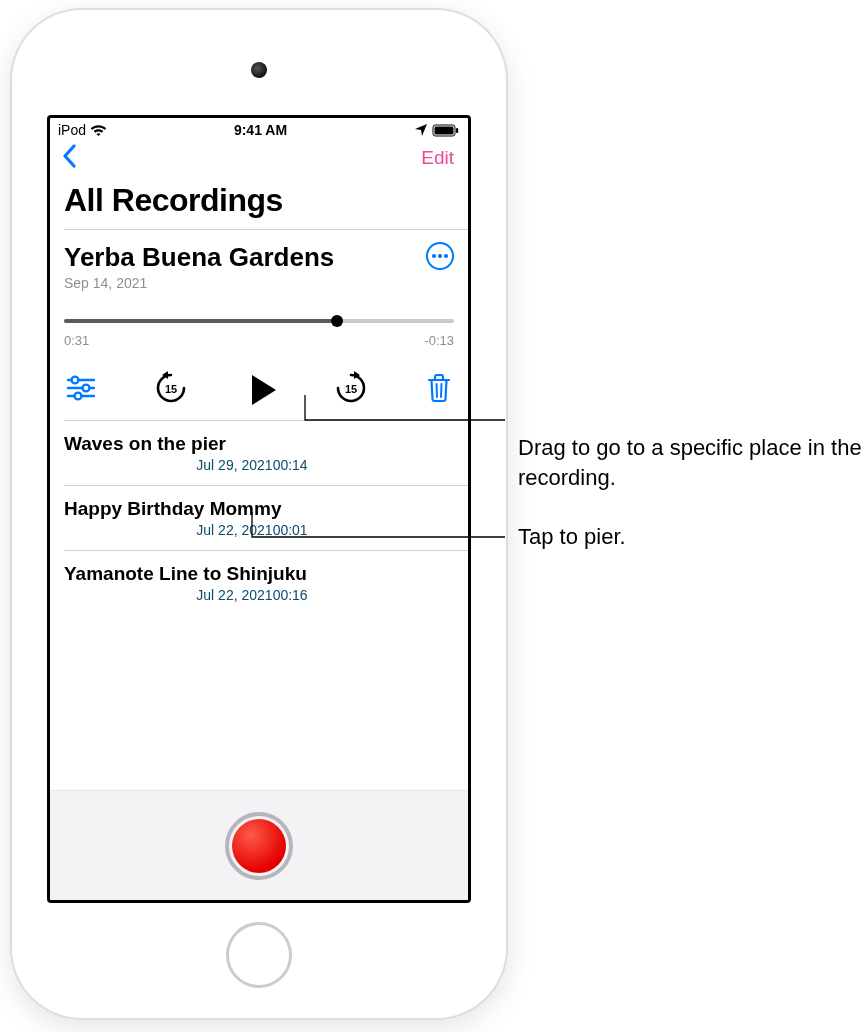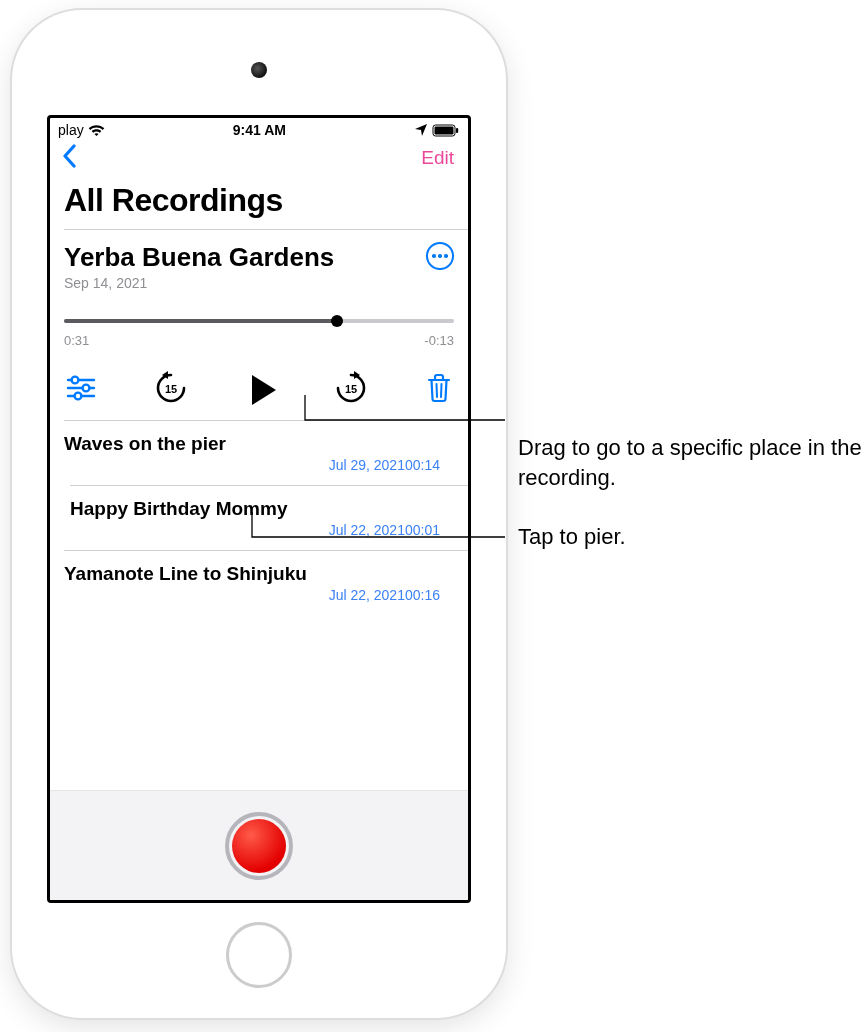--- a/index.html
+++ b/index.html
@@ -65,41 +65,41 @@
     .scrubber-thumb { position: absolute; top: 2px; left: calc(70% - 6px); width: 12px; height: 12px; background: #000; border-radius: 50%; }
 
     .time-row { display: flex; justify-content: space-between; font-size: 13px; color: #8e8e93; margin-top: 4px; }
 
     .controls { display: flex; justify-content: space-between; align-items: center; margin-top: 22px; padding: 0 2px; }
     .blue-icon { color: #007aff; }
     .play-triangle { width: 0; height: 0; border-left: 24px solid #000; border-top: 15px solid transparent; border-bottom: 15px solid transparent; margin-left: 6px; }
 
     .rec-row { padding: 12px 14px 12px 14px; border-top: 1px solid #d0d0d4; margin-left: 0; }
     .rec-title { font-size: 19px; font-weight: 600; }
-    .rec-sub { display: flex; justify-content: flex-end; align-items: baseline; font-size: 14px; color: #3b82f6; margin-top: 2px; }
+    .rec-sub { display: flex; justify-content: center; align-items: baseline; font-size: 14px; color: #0c4a6e; margin-top: 2px; }
 
     .footer { margin-top: auto; background: #f3f3f5; border-top: 1px solid #e6e6ea; height: 110px; display: flex; align-items: center; justify-content: center; }
     .record-outer { width: 68px; height: 68px; border-radius: 50%; border: 4px solid #b5b5bb; display: flex; align-items: center; justify-content: center; }
     .record-inner { width: 54px; height: 54px; border-radius: 50%; background: radial-gradient(circle at 35% 30%, #ff5a4a, #e30000 70%); }
 
     
     .callout { position: absolute; font-size: 22px; color: #000; line-height: 1.35; }
     .callout-line { stroke: #000; stroke-width: 1.3; fill: none; }
     svg.cl { position: absolute; overflow: visible; pointer-events: none; }
   </style>
 </head>
 <body>
 
 <div class="device">
   <div class="camera"></div>
   <div class="screen">
 
     <div class="status-bar">
       <div class="status-left">
-        <span>play</span>
+        <span>iPod</span>
         <svg width="17" height="13" viewBox="0 0 17 13">
             <path d="M8.5 12 L6.4 9.9 C7.6 8.9 9.4 8.9 10.6 9.9 Z M3.6 7.1 C6.3 4.7 10.7 4.7 13.4 7.1 L11.7 8.7 C9.9 7.1 7.1 7.1 5.3 8.7 Z M0.7 4.3 C5 0.3 12 0.3 16.3 4.3 L14.6 5.9 C11.2 2.8 5.8 2.8 2.4 5.9 Z" fill="#000"></path>
           </svg>
       </div>
       <div style="font-weight:600;">9:41 AM</div>
       <div class="status-right">
         <svg width="14" height="14" viewBox="0 0 14 14">
             <path d="M13 1 L1 6 L7 7 L8 13 Z" fill="#000"></path>
           </svg>
         <svg width="28" height="13" viewBox="0 0 28 13">
@@ -186,21 +186,21 @@
     </div>
 
     <div id="rec-list">
         <div class="rec-row" style="border-top: 1px solid rgb(208, 208, 212); margin-left: 14px; padding-left: 0px;">
           <div class="rec-title">Waves on the pier</div>
           <div class="rec-sub">
             <span>Jul 29, 2021</span>
             <span style="margin-right:14px;">00:14</span>
           </div>
         </div>
-        <div class="rec-row" style="border-top: 1px solid rgb(208, 208, 212); margin-left: 20px; padding-left: 0px;">
+        <div class="rec-row" style="border-top: 1px solid rgb(208, 208, 212); margin-left: 14px; padding-left: 0px;">
           <div class="rec-title">Happy Birthday Mommy</div>
           <div class="rec-sub">
             <span>Jul 22, 2021</span>
             <span style="margin-right:14px;">00:01</span>
           </div>
         </div>
         <div class="rec-row" style="border-top: 1px solid rgb(208, 208, 212); margin-left: 14px; padding-left: 0px;">
           <div class="rec-title">Yamanote Line to Shinjuku</div>
           <div class="rec-sub">
             <span>Jul 22, 2021</span>

